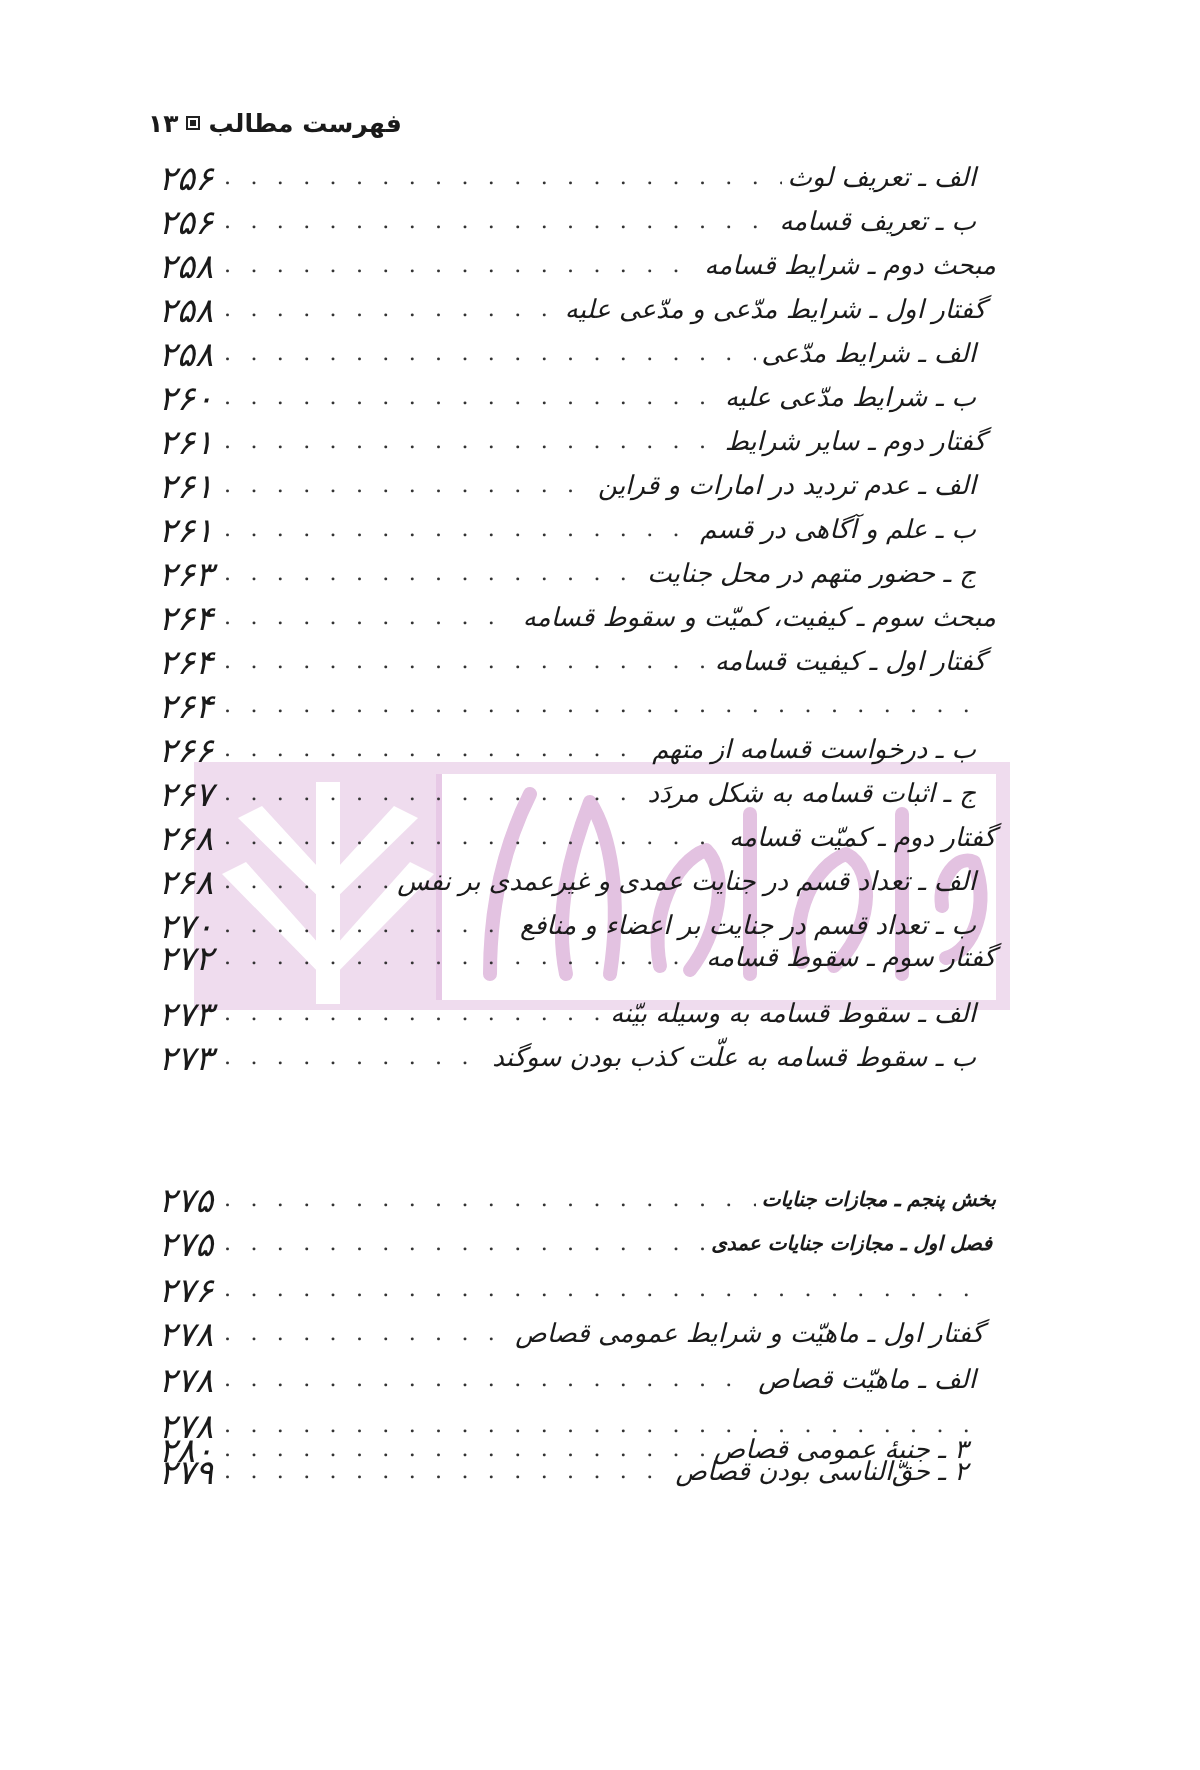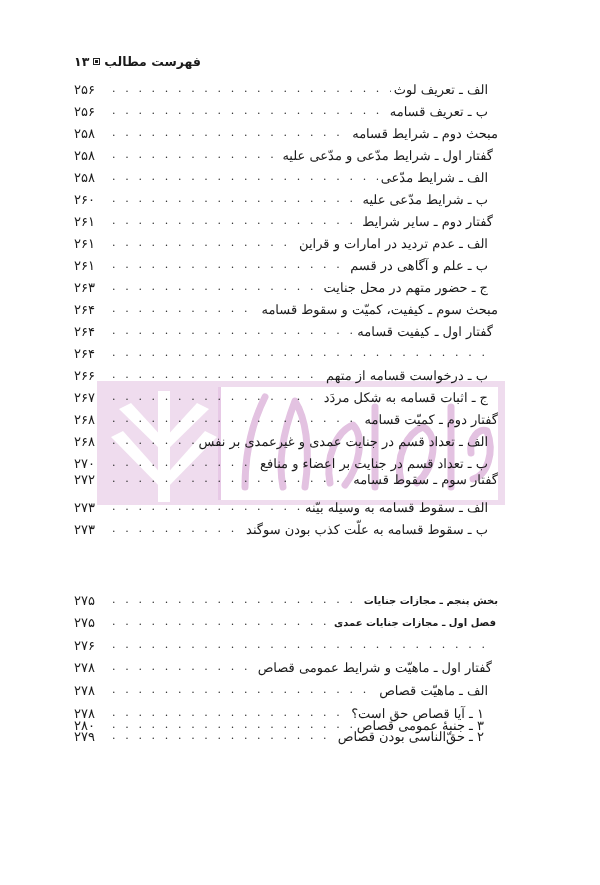--- a/index.html
+++ b/index.html
@@ -16,25 +16,25 @@
 
   .watermark { position:absolute; left:97px; top:381px; width:408px; height:124px; background:#efdcee; }
   .wm-box { position:absolute; left:121px; top:6px; width:280px; height:113px; background:#ffffff;
             border-left:3px solid #e7c9e6; box-sizing:border-box; }
   .wm-tree { position:absolute; left:12px; top:6px; width:110px; height:115px; }
   .wm-text { position:absolute; left:128px; top:6px; width:274px; height:112px; }
 
   .toc { position:absolute; left:0; top:0; width:600px; }
   .row { position:absolute; left:74px; height:20px; display:flex; align-items:flex-end;
          direction:ltr; font-size:13px; line-height:20px; }
-  .row .num { font-family:"DejaVu Sans", sans-serif; font-size:13px; width:38px; text-align:left;
-              letter-spacing:0.5px; flex:none; }
+  .row .num { font-family:"DejaVu Sans", sans-serif; font-size:17px; width:38px; text-align:center;
+              letter-spacing:0.5px; flex:none;font-style:italic; }
   .row .dots { flex:1; overflow:hidden; white-space:nowrap; color:#333; font-size:11px;
                letter-spacing:3.1px; direction:ltr; padding-bottom:1px; }
-  .row .title { flex:none; direction:rtl; text-align:right; white-space:nowrap; padding-left:3px; }
+  .row .title { flex:none; direction:rtl; text-align:right; white-space:nowrap; padding-left:3px;font-style:italic; }
   .row.bold .title { font-family:"DejaVu Sans", sans-serif; font-weight:bold; font-size:10px; }
 </style>
 </head>
 <body>
 
 <div class="page">
 
   <div class="running-head">
     <span>فهرست مطالب</span>
     <span class="box"></span>
@@ -191,21 +191,20 @@
       <span class="title">گفتار اول ـ ماهیّت و شرایط عمومی قصاص</span>
     </div>
     <div class="row" style="top:681px;width:414px">
       <span class="num">۲۷۸</span>
       <span class="dots">. . . . . . . . . . . . . . . . . . . . . . . . . . . . . . . . . . . . . . . . . . . . .</span>
       <span class="title">الف ـ ماهیّت قصاص</span>
     </div>
     <div class="row" style="top:704px;width:410px">
       <span class="num">۲۷۸</span>
       <span class="dots">. . . . . . . . . . . . . . . . . . . . . . . . . . . . . . . . . . . . . . . . . . . . .</span>
-      <span class="title">۱ ـ آیا قصاص حق است؟</span>
     </div>
     <div class="row" style="top:727px;width:410px">
       <span class="num">۲۷۹</span>
       <span class="dots">. . . . . . . . . . . . . . . . . . . . . . . . . . . . . . . . . . . . . . . . . . . . .</span>
       <span class="title">۲ ـ حقّ‌الناسی بودن قصاص</span>
     </div>
     <div class="row" style="top:716px;width:410px">
       <span class="num">۲۸۰</span>
       <span class="dots">. . . . . . . . . . . . . . . . . . . . . . . . . . . . . . . . . . . . . . . . . . . . .</span>
       <span class="title">۳ ـ جنبهٔ عمومی قصاص</span>

